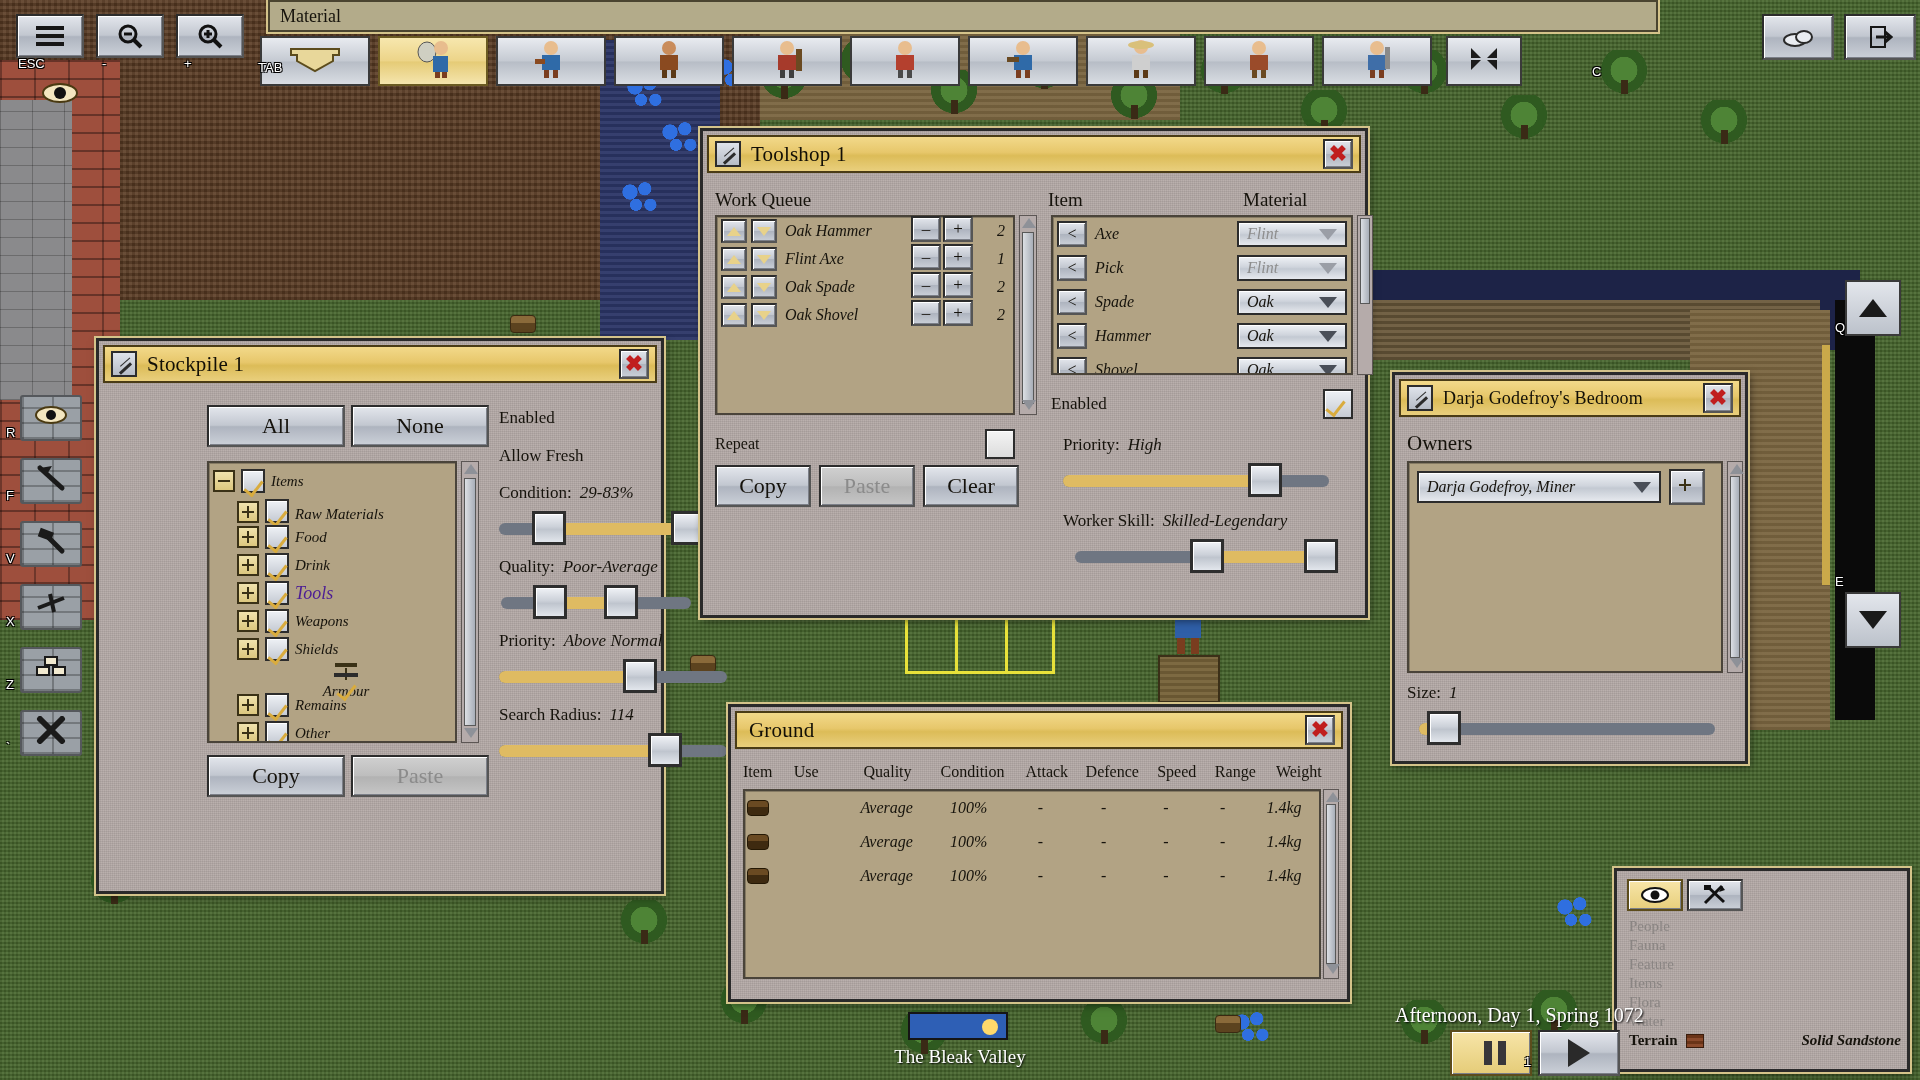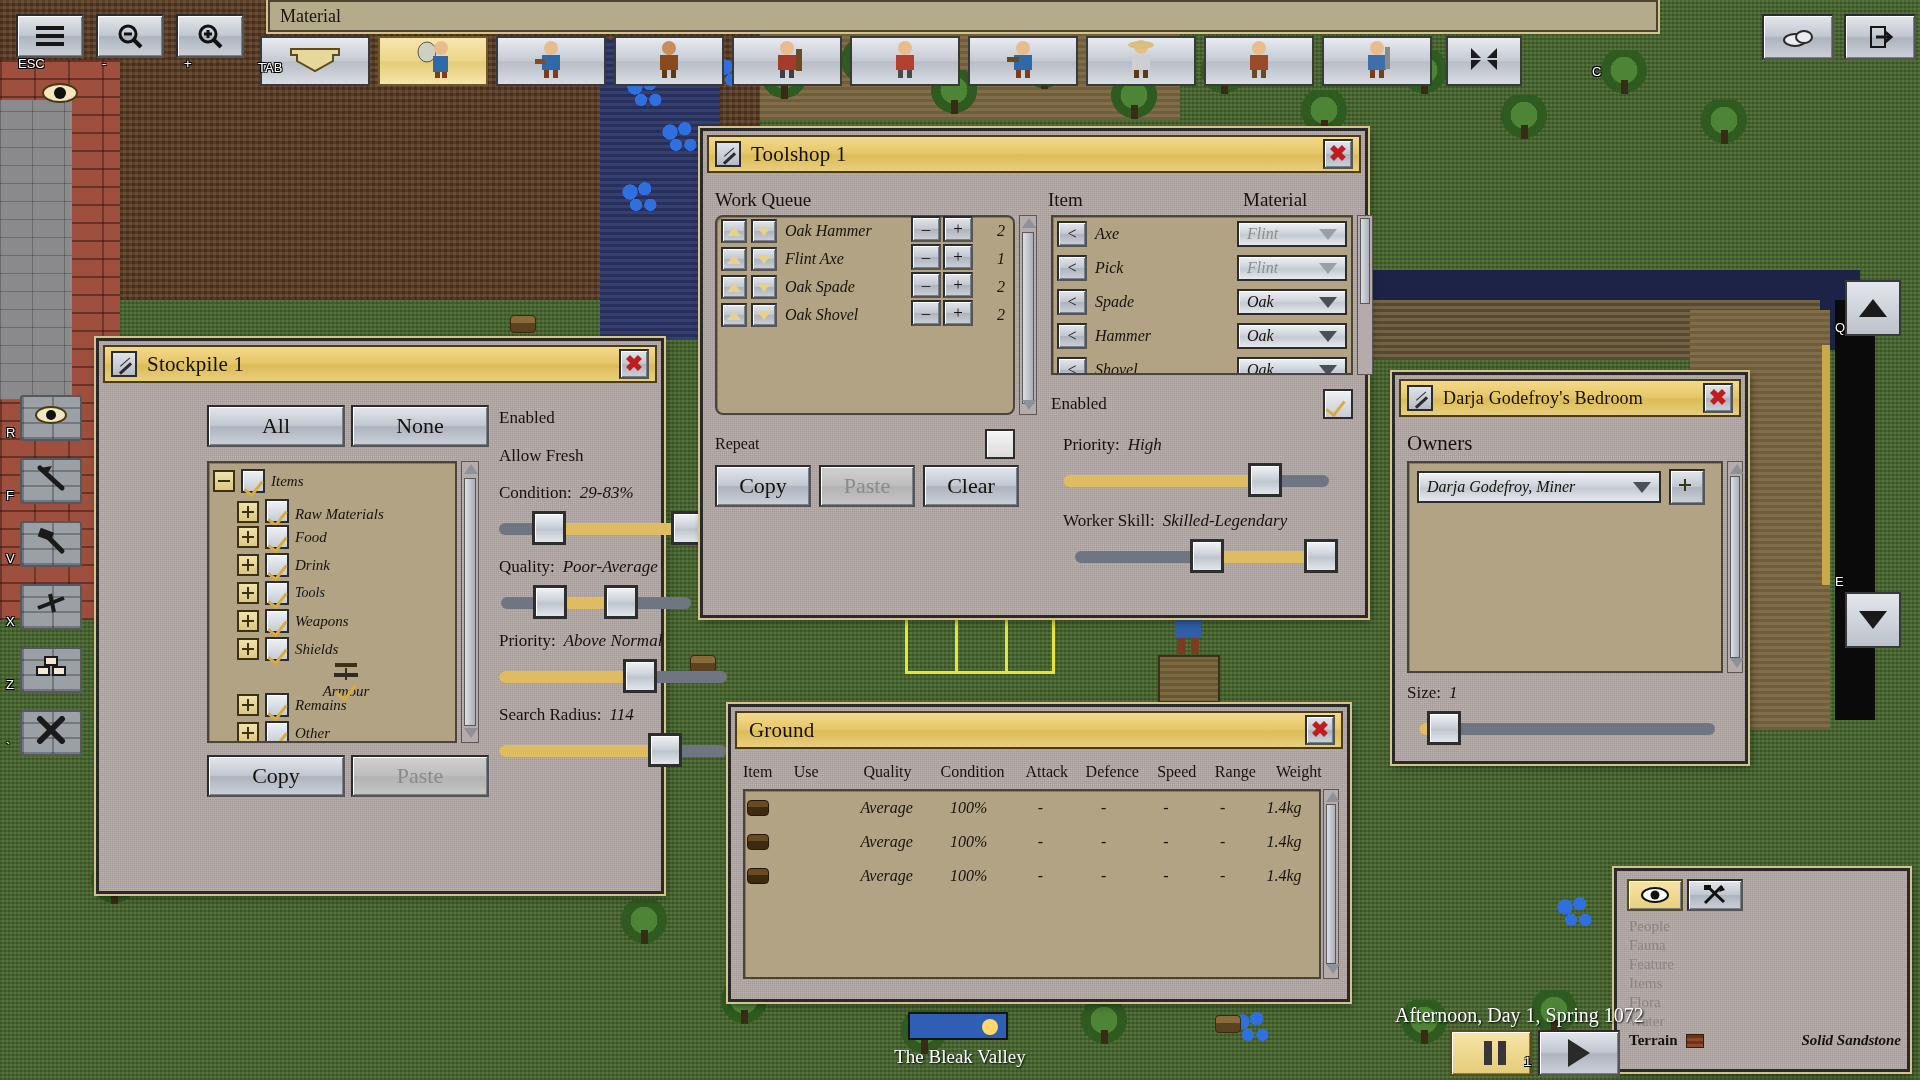--- a/index.html
+++ b/index.html
@@ -551,21 +551,21 @@
           <span class="ital" style="font-size:15px;color:#16130c;">Food</span>
         </div>
         <div style="display: flex; align-items: center; gap: 6px; height: 28px; padding-left: 28px;">
           <span class="tog plus"></span>
           <span class="chk on" style="width:24px;height:24px;"></span>
           <span class="ital" style="font-size:15px;color:#16130c;">Drink</span>
         </div>
         <div style="display: flex; align-items: center; gap: 6px; height: 28px; padding-left: 28px;">
           <span class="tog plus"></span>
           <span class="chk on" style="width:24px;height:24px;"></span>
-          <span class="ital" style="font-size:14px;color:#0f172a;">Tools</span>
+          <span class="ital" style="font-size:18px;color:#4c1d95;">Tools</span>
         </div>
         <div style="display: flex; align-items: center; gap: 6px; height: 28px; padding-left: 28px;">
           <span class="tog plus"></span>
           <span class="chk on" style="width:24px;height:24px;"></span>
           <span class="ital" style="font-size:15px;color:#16130c;">Weapons</span>
         </div>
         <div style="display: flex; align-items: center; gap: 6px; height: 28px; padding-left: 28px;">
           <span class="tog plus"></span>
           <span class="chk on" style="width:24px;height:24px;"></span>
           <span class="ital" style="font-size:15px;color:#16130c;">Shields</span>
@@ -667,21 +667,21 @@
   <div class="win-title">
     <span class="title-icon"></span>
     <span class="title-txt">Toolshop 1</span>
     <span class="btn close-btn">✖</span>
   </div>
 
   <div class="lbl" style="position:absolute;left:12px;top:58px;font-size:19px;">Work Queue</div>
   <div class="lbl" style="position:absolute;left:345px;top:58px;font-size:19px;">Item</div>
   <div class="lbl" style="position:absolute;left:540px;top:58px;font-size:19px;">Material</div>
 
-  <div class="listbox" style="position:absolute;left:12px;top:84px;width:300px;height:200px;border-radius:8px;">
+  <div class="listbox" style="position:absolute;left:12px;top:84px;width:300px;height:200px;">
     <div id="queue-rows">
         <div style="display: flex; align-items: center; height: 28px; padding: 0px 4px; gap: 4px;">
           <span class="btn" style="width:26px;height:24px;">
             <span style="width:0;height:0;border-left:7px solid transparent;border-right:7px solid transparent;border-bottom:9px solid #e8d28a;"></span>
           </span>
           <span class="btn" style="width:26px;height:24px;">
             <span style="width:0;height:0;border-left:7px solid transparent;border-right:7px solid transparent;border-top:9px solid #e8d28a;"></span>
           </span>
           <span class="ital" style="font-size:16px;color:#16130c;margin-left:4px;">Oak Hammer</span>
           <span class="ital" style="font-size:16px;color:#16130c;margin-left:auto;padding-right:4px;">2</span>

